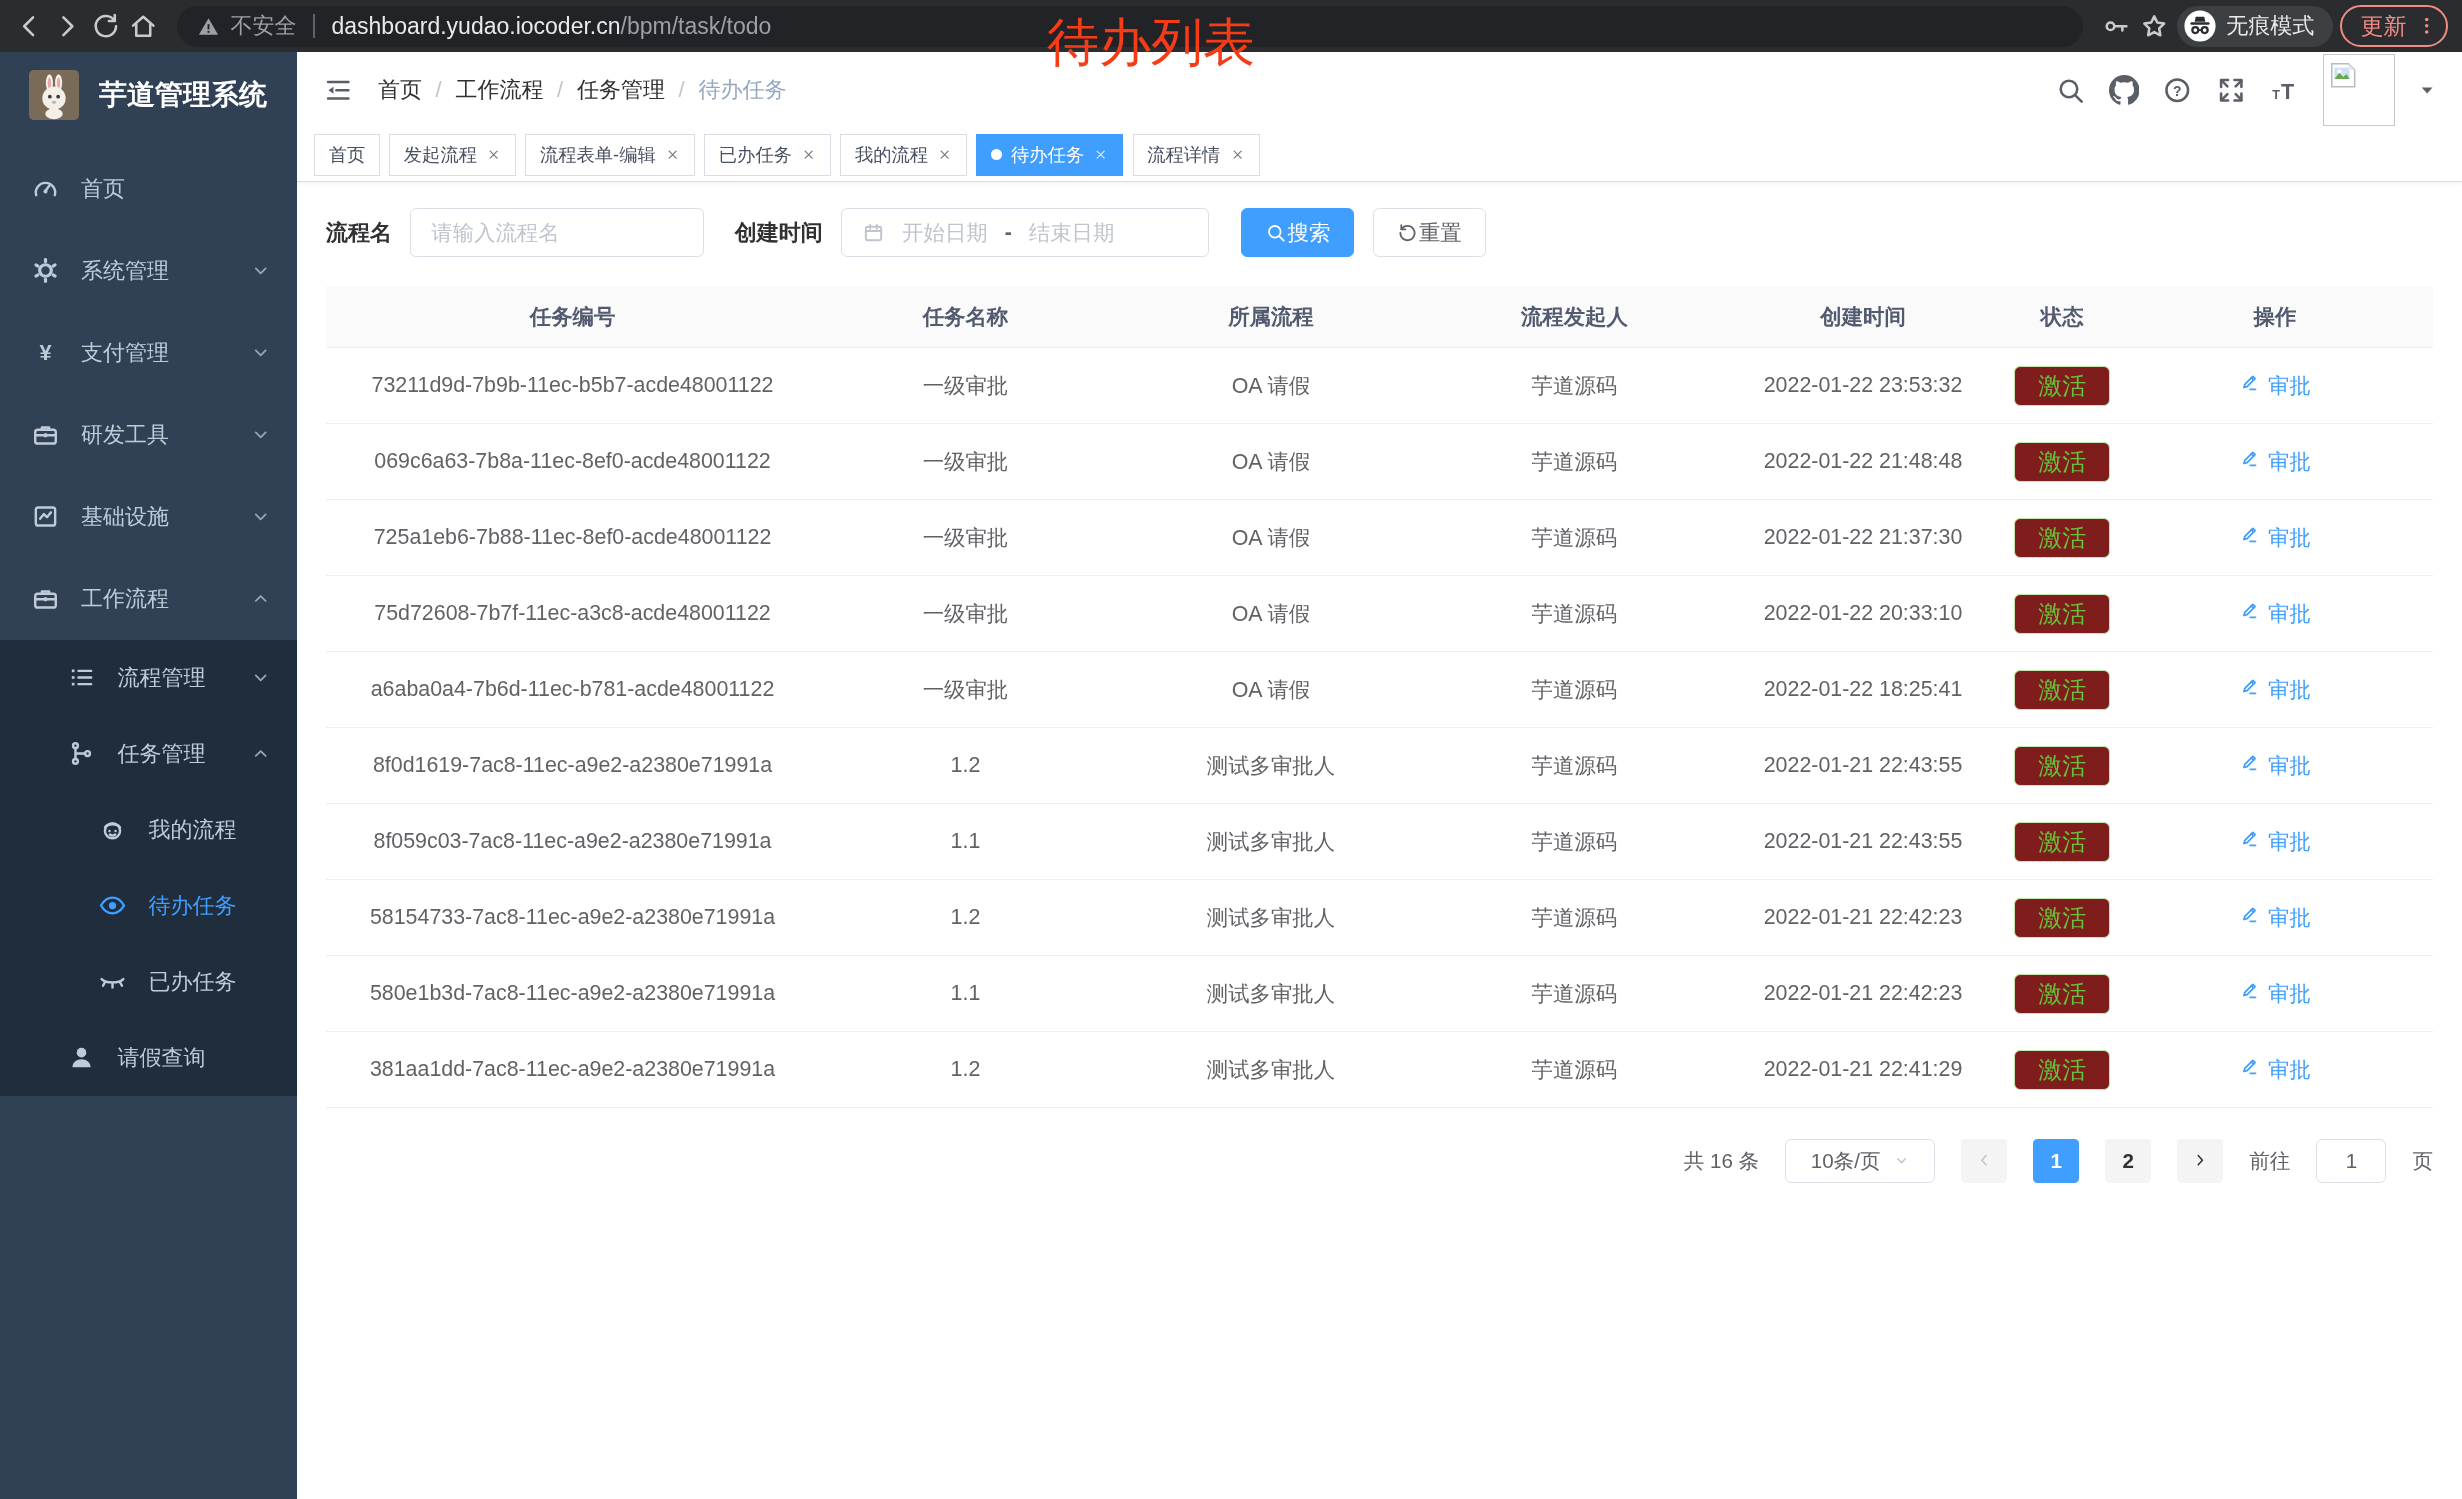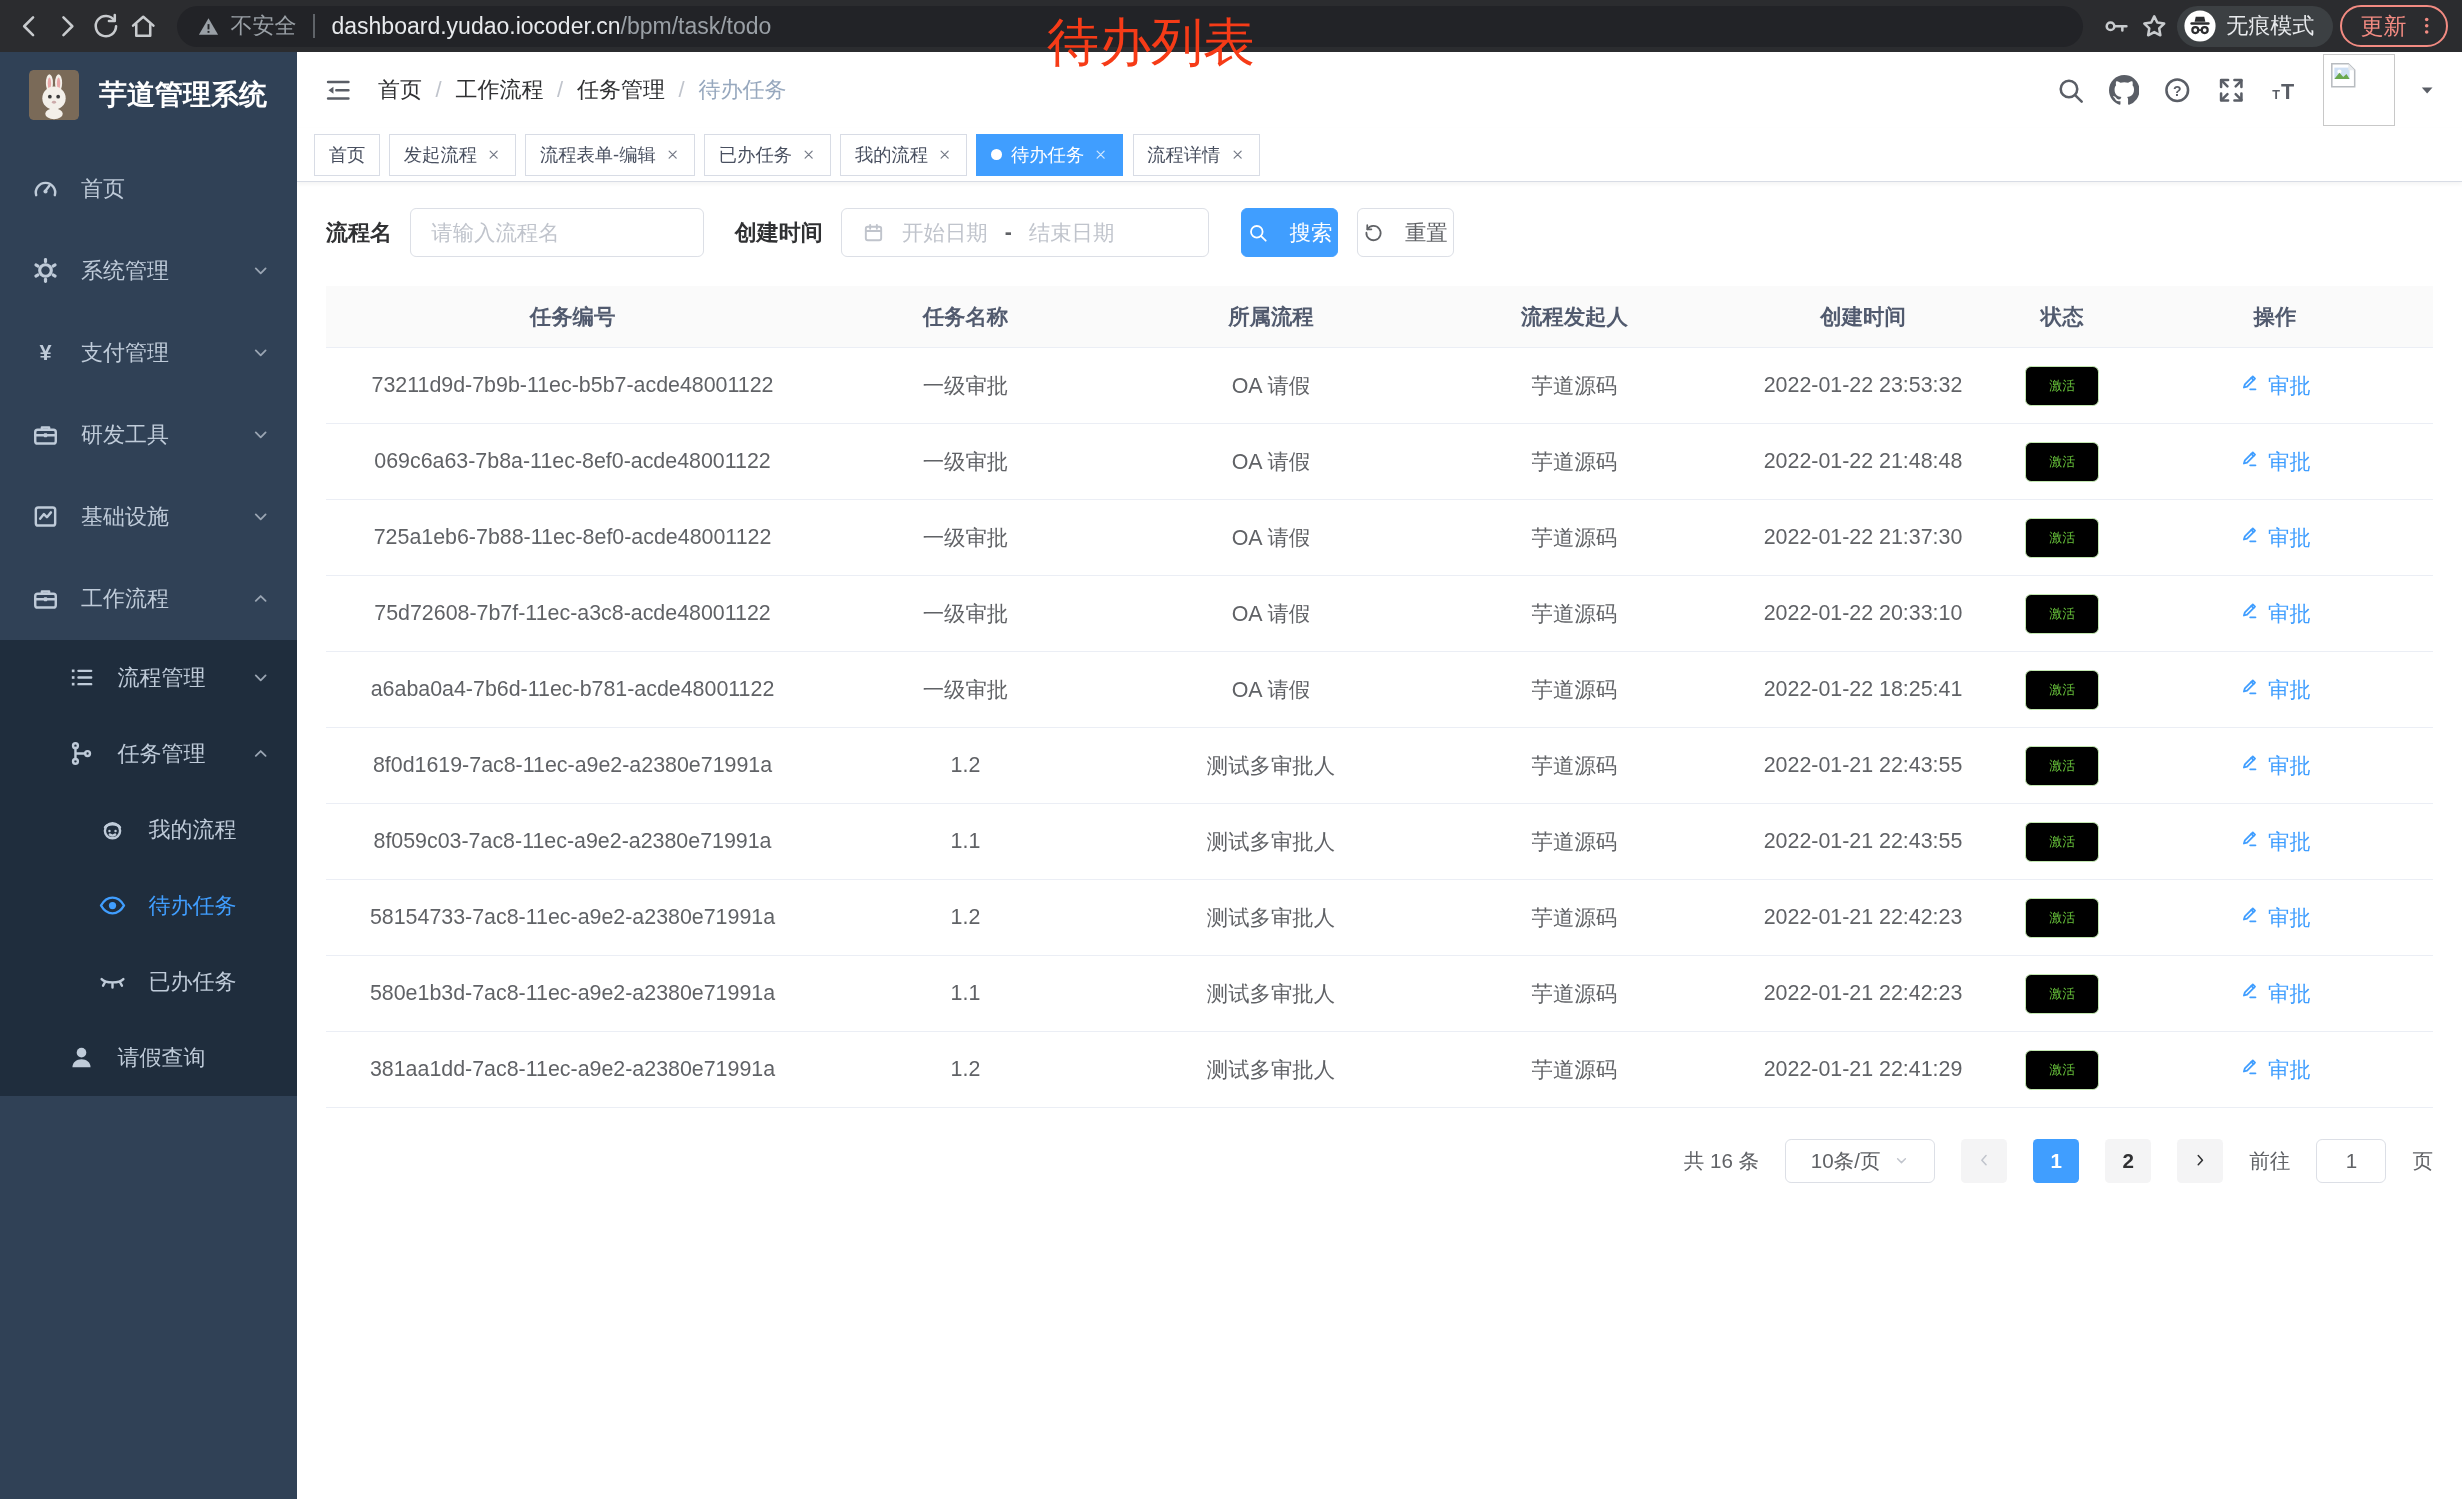--- a/index.html
+++ b/index.html
@@ -84,35 +84,35 @@
   .filters{display:flex;align-items:center;margin-bottom:29px;}
   .f-label{font-size:22px;font-weight:600;color:#303133;margin-right:18.3px;white-space:nowrap;}
   .f-label.second{margin-left:30.5px;}
   .f-input{height:49px;border:1.5px solid #dcdfe6;border-radius:6.1px;display:flex;align-items:center;
     padding:0 20px;background:#fff;cursor:text;box-sizing:border-box;}
   .f-input.name{width:294px;}
   .f-input.date{width:368px;gap:17px;}
   .ph{color:#c0c4cc;font-size:21.4px;white-space:nowrap;}
   .cal{width:23px;height:23px;color:#c0c4cc;flex:none;}
   .range-sep{color:#606266;font-size:21.4px;font-weight:700;}
-  .btn{height:49px;border-radius:6.1px;display:flex;align-items:center;gap:21px;padding:0 5px;
+  .btn{height:49px;border-radius:6.1px;display:flex;align-items:center;gap:1px;padding:0 23px;
     font-size:21.4px;border:1.5px solid #dcdfe6;background:#fff;color:#606266;cursor:pointer;
     font-family:inherit;}
   .btn .bico{width:21.4px;height:21.4px;}
   .btn.primary{background:#409eff;border-color:#409eff;color:#fff;margin-left:32px;}
   .btn.plain{margin-left:18.3px;}
 
   
   table{width:100%;border-collapse:collapse;table-layout:fixed;}
   th{height:59px;background:#fafafa;color:#515a6e;font-size:21.4px;font-weight:600;
     border-bottom:1.5px solid #ebeef5;text-align:center;white-space:nowrap;}
   td{height:73px;color:#606266;font-size:21.4px;text-align:center;border-bottom:1.5px solid #ebeef5;
     white-space:nowrap;overflow:hidden;}
   .tag{display:inline-flex;align-items:center;justify-content:center;height:38px;padding:0 23px;
-    background:#000000;border:1.5px solid #c2e7b0;border-radius:6.1px;color:#67c23a;font-size:13px;}
+    background:#7f1d1d;border:1.5px solid #c2e7b0;border-radius:6.1px;color:#67c23a;font-size:24px;}
   .op-link{display:inline-flex;align-items:flex-start;gap:7.6px;color:#409eff;font-size:21.4px;cursor:pointer;}
   .op-link .bico{width:21.4px;height:21.4px;}
 
   
   .pagination{display:flex;align-items:center;justify-content:flex-end;gap:26px;
     margin-top:30.5px;color:#606266;font-size:20.6px;}
   .pg-size{width:150px;height:44px;border:1.5px solid #dcdfe6;border-radius:6.1px;display:flex;
     align-items:center;justify-content:center;gap:12.2px;cursor:pointer;box-sizing:border-box;}
   .pg-size .tiny{width:17px;height:17px;color:#c0c4cc;}
   .pg-btn{min-width:46px;height:44px;background:#f4f4f5;border:none;border-radius:4.6px;

